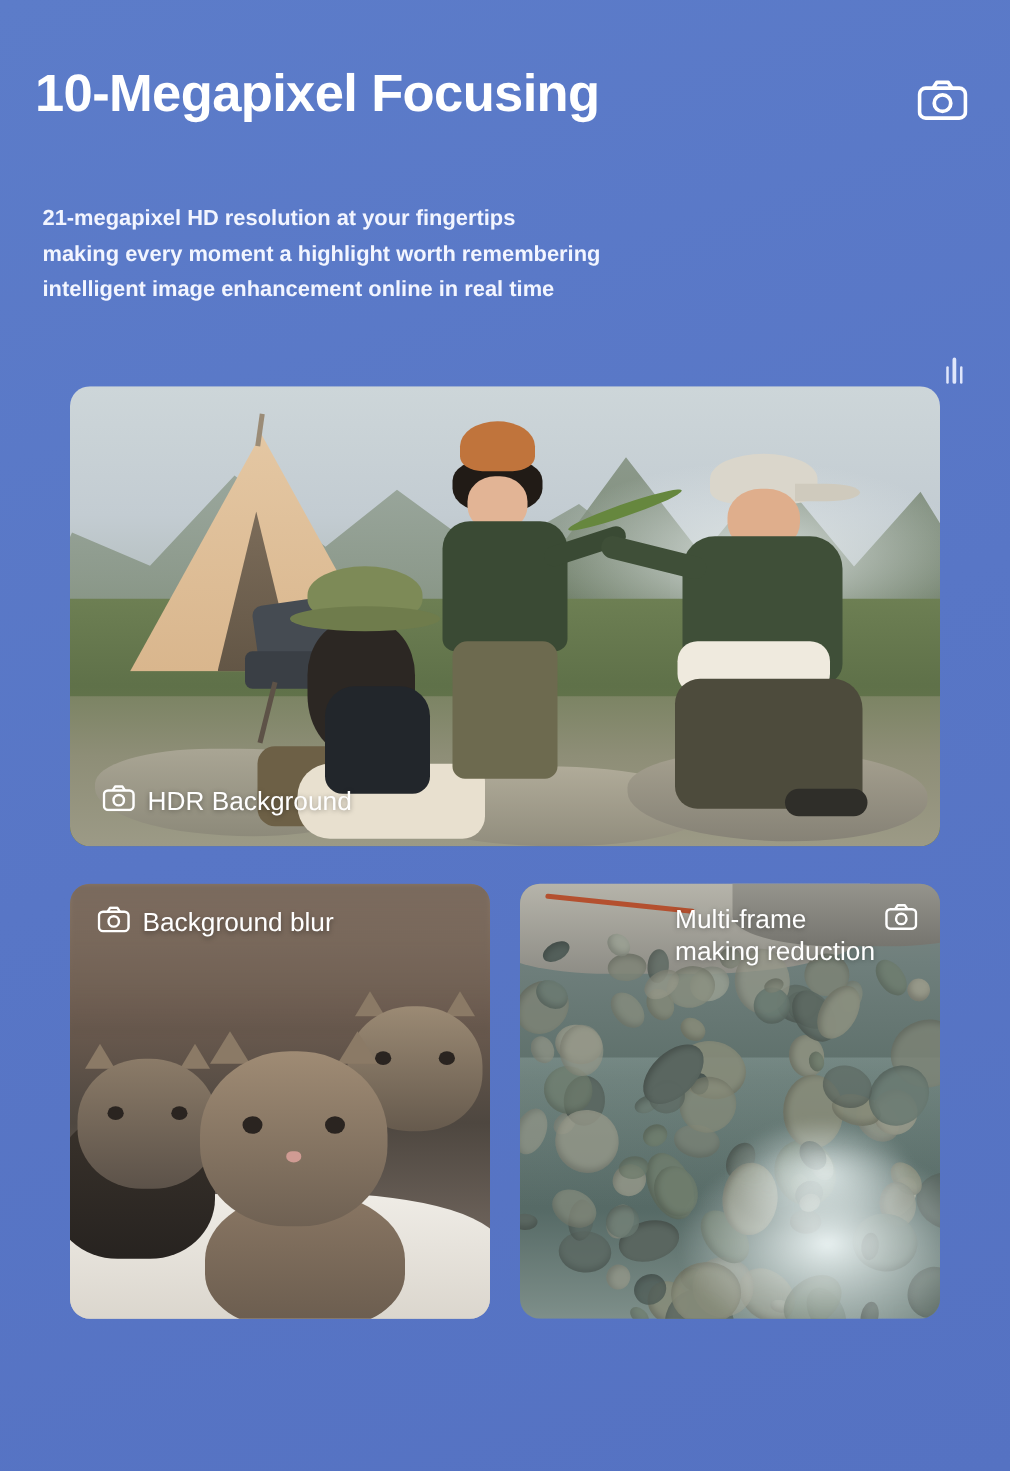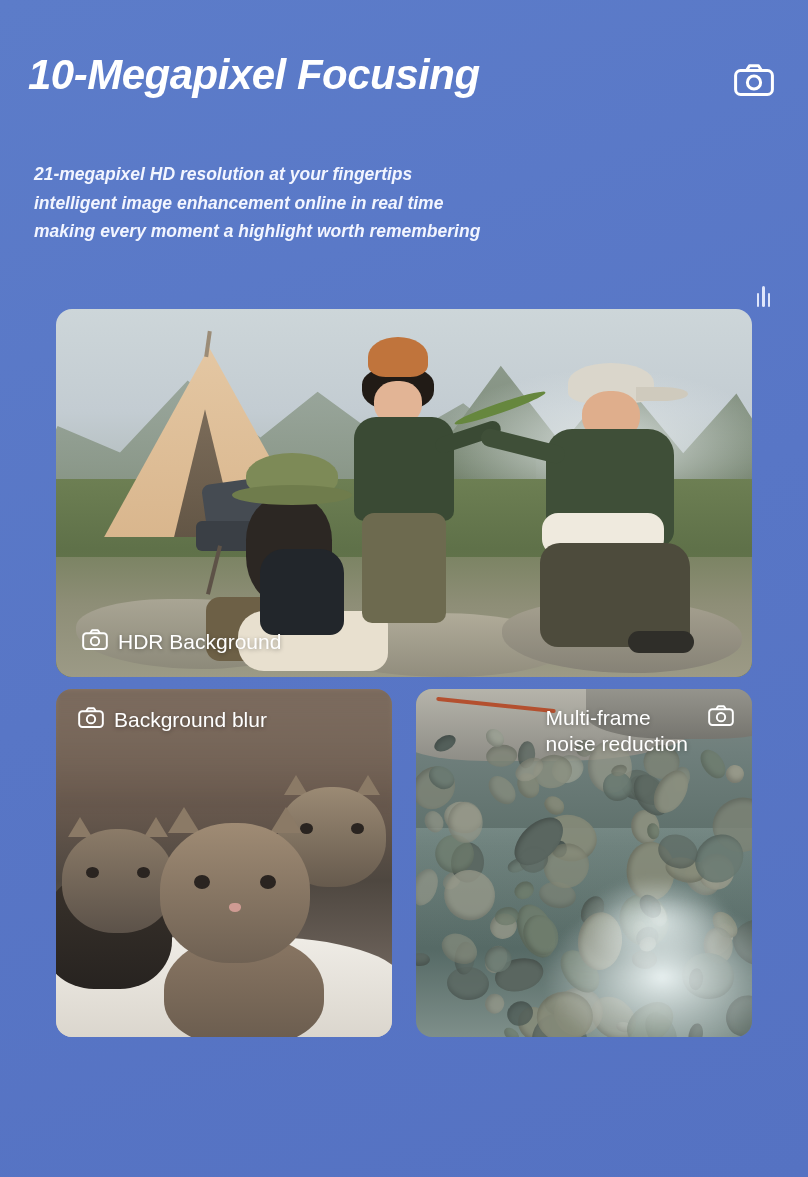--- a/index.html
+++ b/index.html
@@ -22,21 +22,20 @@
     height: 1177px;
     position: relative;
     background: linear-gradient(160deg, #5c7cc9 0%, #5876c6 50%, #5572c2 100%);
     padding: 0;
   }
 
   
   .header {
     position: relative;
     padding: 52px 64px 0 28px;
-    font-style: italic;
   }
 
   .title {
     font-size: 42px;
     font-weight: bold;
     letter-spacing: -0.5px;
     line-height: 1.1;
     color: #ffffff;
   }
 
@@ -92,21 +91,21 @@
   }
 
   .card-hero {
     height: 368px;
     width: 696px;
   }
 
   .row {
     display: flex;
     gap: 24px;
-    margin-top: 12px;
+    margin-top: 30px;
   }
 
   .card-small {
     width: 336px;
     height: 348px;
   }
 
   .card-label {
     position: absolute;
     display: flex;
@@ -120,21 +119,21 @@
   }
 
   .label-hero { left: 26px; bottom: 22px; }
   .label-blur { left: 22px; top: 18px; }
 
   .label-noise {
     right: 18px;
     top: 16px;
     flex-direction: row;
     align-items: flex-start;
-    gap: 20px;
+    gap: 8px;
   }
   .label-noise .lbl-text {
     text-align: left;
     line-height: 1.25;
     font-size: 21px;
   }
 
   .cam-ico { flex: 0 0 auto; }
 
   
@@ -416,22 +415,22 @@
     <span class="camera-top">
       <svg width="40" height="32" viewBox="0 0 40 32" fill="none" xmlns="http://www.w3.org/2000/svg">
         <rect x="1.6" y="6.5" width="36.8" height="24" rx="5" stroke="#ffffff" stroke-width="3"></rect>
         <path d="M12.5 6.5L15.5 1.8H24.5L27.5 6.5" stroke="#ffffff" stroke-width="3" stroke-linejoin="round"></path>
         <circle cx="20" cy="18.5" r="6.6" stroke="#ffffff" stroke-width="3"></circle>
       </svg>
     </span>
 
     <div class="subtitle">
       <div>21-megapixel HD resolution at your fingertips</div>
+      <div>making every moment a highlight worth remembering</div>
       <div>intelligent image enhancement online in real time</div>
-      <div>making every moment a highlight worth remembering</div>
     </div>
   </div>
 
   <div class="bars-mark">
     <i></i>
       <i></i>
       <i></i>
   </div>
 
   <div class="cards">
@@ -648,21 +647,21 @@
               <span style="width: 40.3833px; height: 32.5568px; left: 241.984px; top: 145.282px; background: rgb(94, 106, 99); opacity: 0.69; transform: rotate(21deg);"></span>
               <span style="width: 23.8869px; height: 18.1352px; left: 79.3877px; top: 217.297px; background: rgb(111, 125, 109); opacity: 0.73; transform: rotate(170deg);"></span>
             </div>
           <div class="foam2"></div>
           <div class="foam"></div>
         </div>
 
         <div class="card-label label-noise">
           <span class="lbl-text">
             <span>Multi-frame</span><br>
-            <span>noise reduction</span>
+            <span>making reduction</span>
           </span>
           <span class="cam-ico">
             <svg width="26" height="21" viewBox="0 0 40 32" fill="none" xmlns="http://www.w3.org/2000/svg">
               <rect x="1.8" y="6.5" width="36.4" height="24" rx="5" stroke="#ffffff" stroke-width="3"></rect>
               <path d="M12.5 6.5L15.5 1.8H24.5L27.5 6.5" stroke="#ffffff" stroke-width="3" stroke-linejoin="round"></path>
               <circle cx="20" cy="18.5" r="6.4" stroke="#ffffff" stroke-width="3"></circle>
             </svg>
           </span>
         </div>
       </div>

